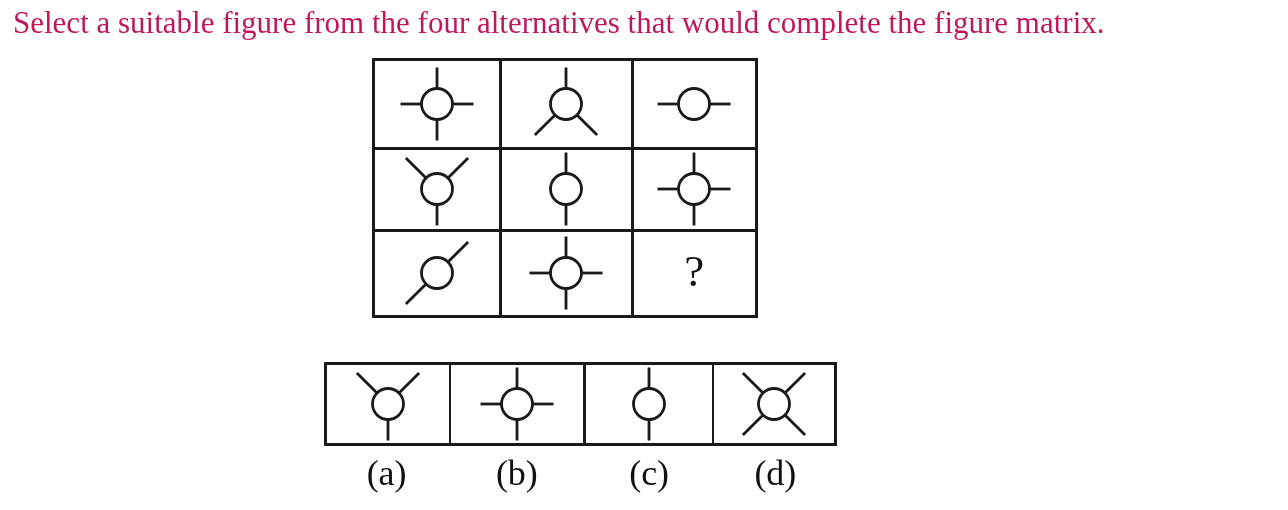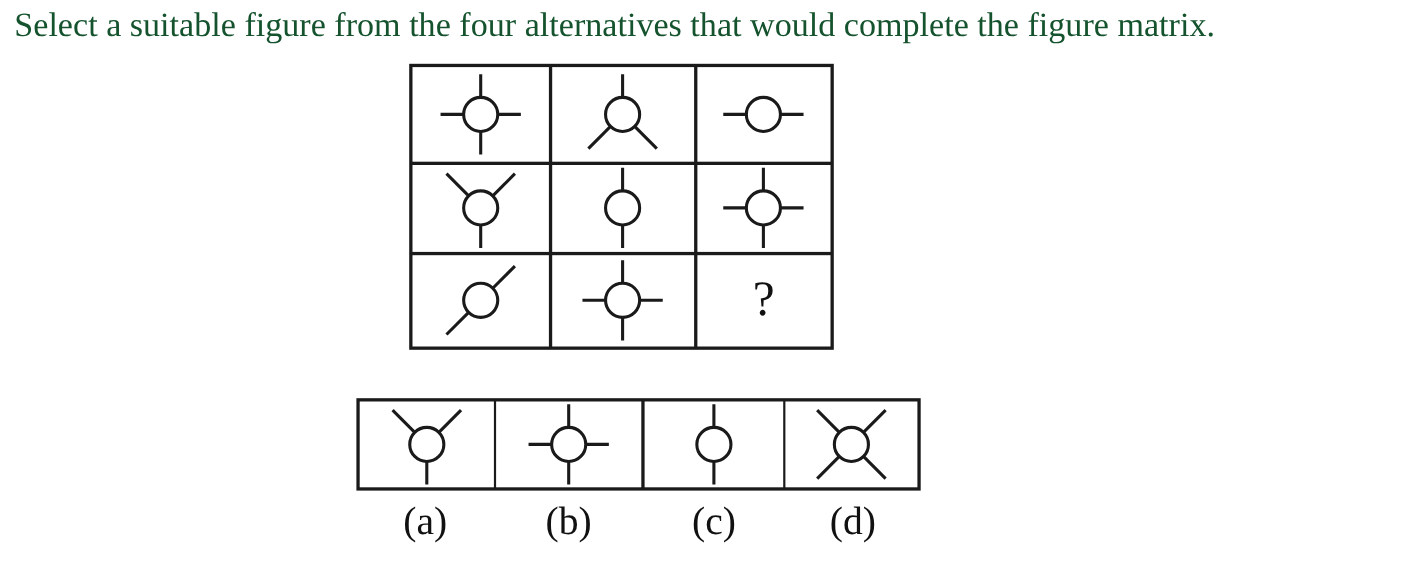--- a/index.html
+++ b/index.html
@@ -10,21 +10,21 @@
     background: #ffffff;
     font-family: "Liberation Serif", serif;
     overflow: hidden;
   }
   .title {
     position: absolute;
     left: 13px;
     top: 4px;
     font-size: 31px;
     line-height: 1.2;
-    color: #14532d;
+    color: #be185d;
     white-space: nowrap;
   }
   .grid-lined {
     position: absolute;
     display: grid;
     background: #1a1a1a;   
     gap: 2.5px;
     padding: 3px;          
     box-sizing: border-box;
   }

